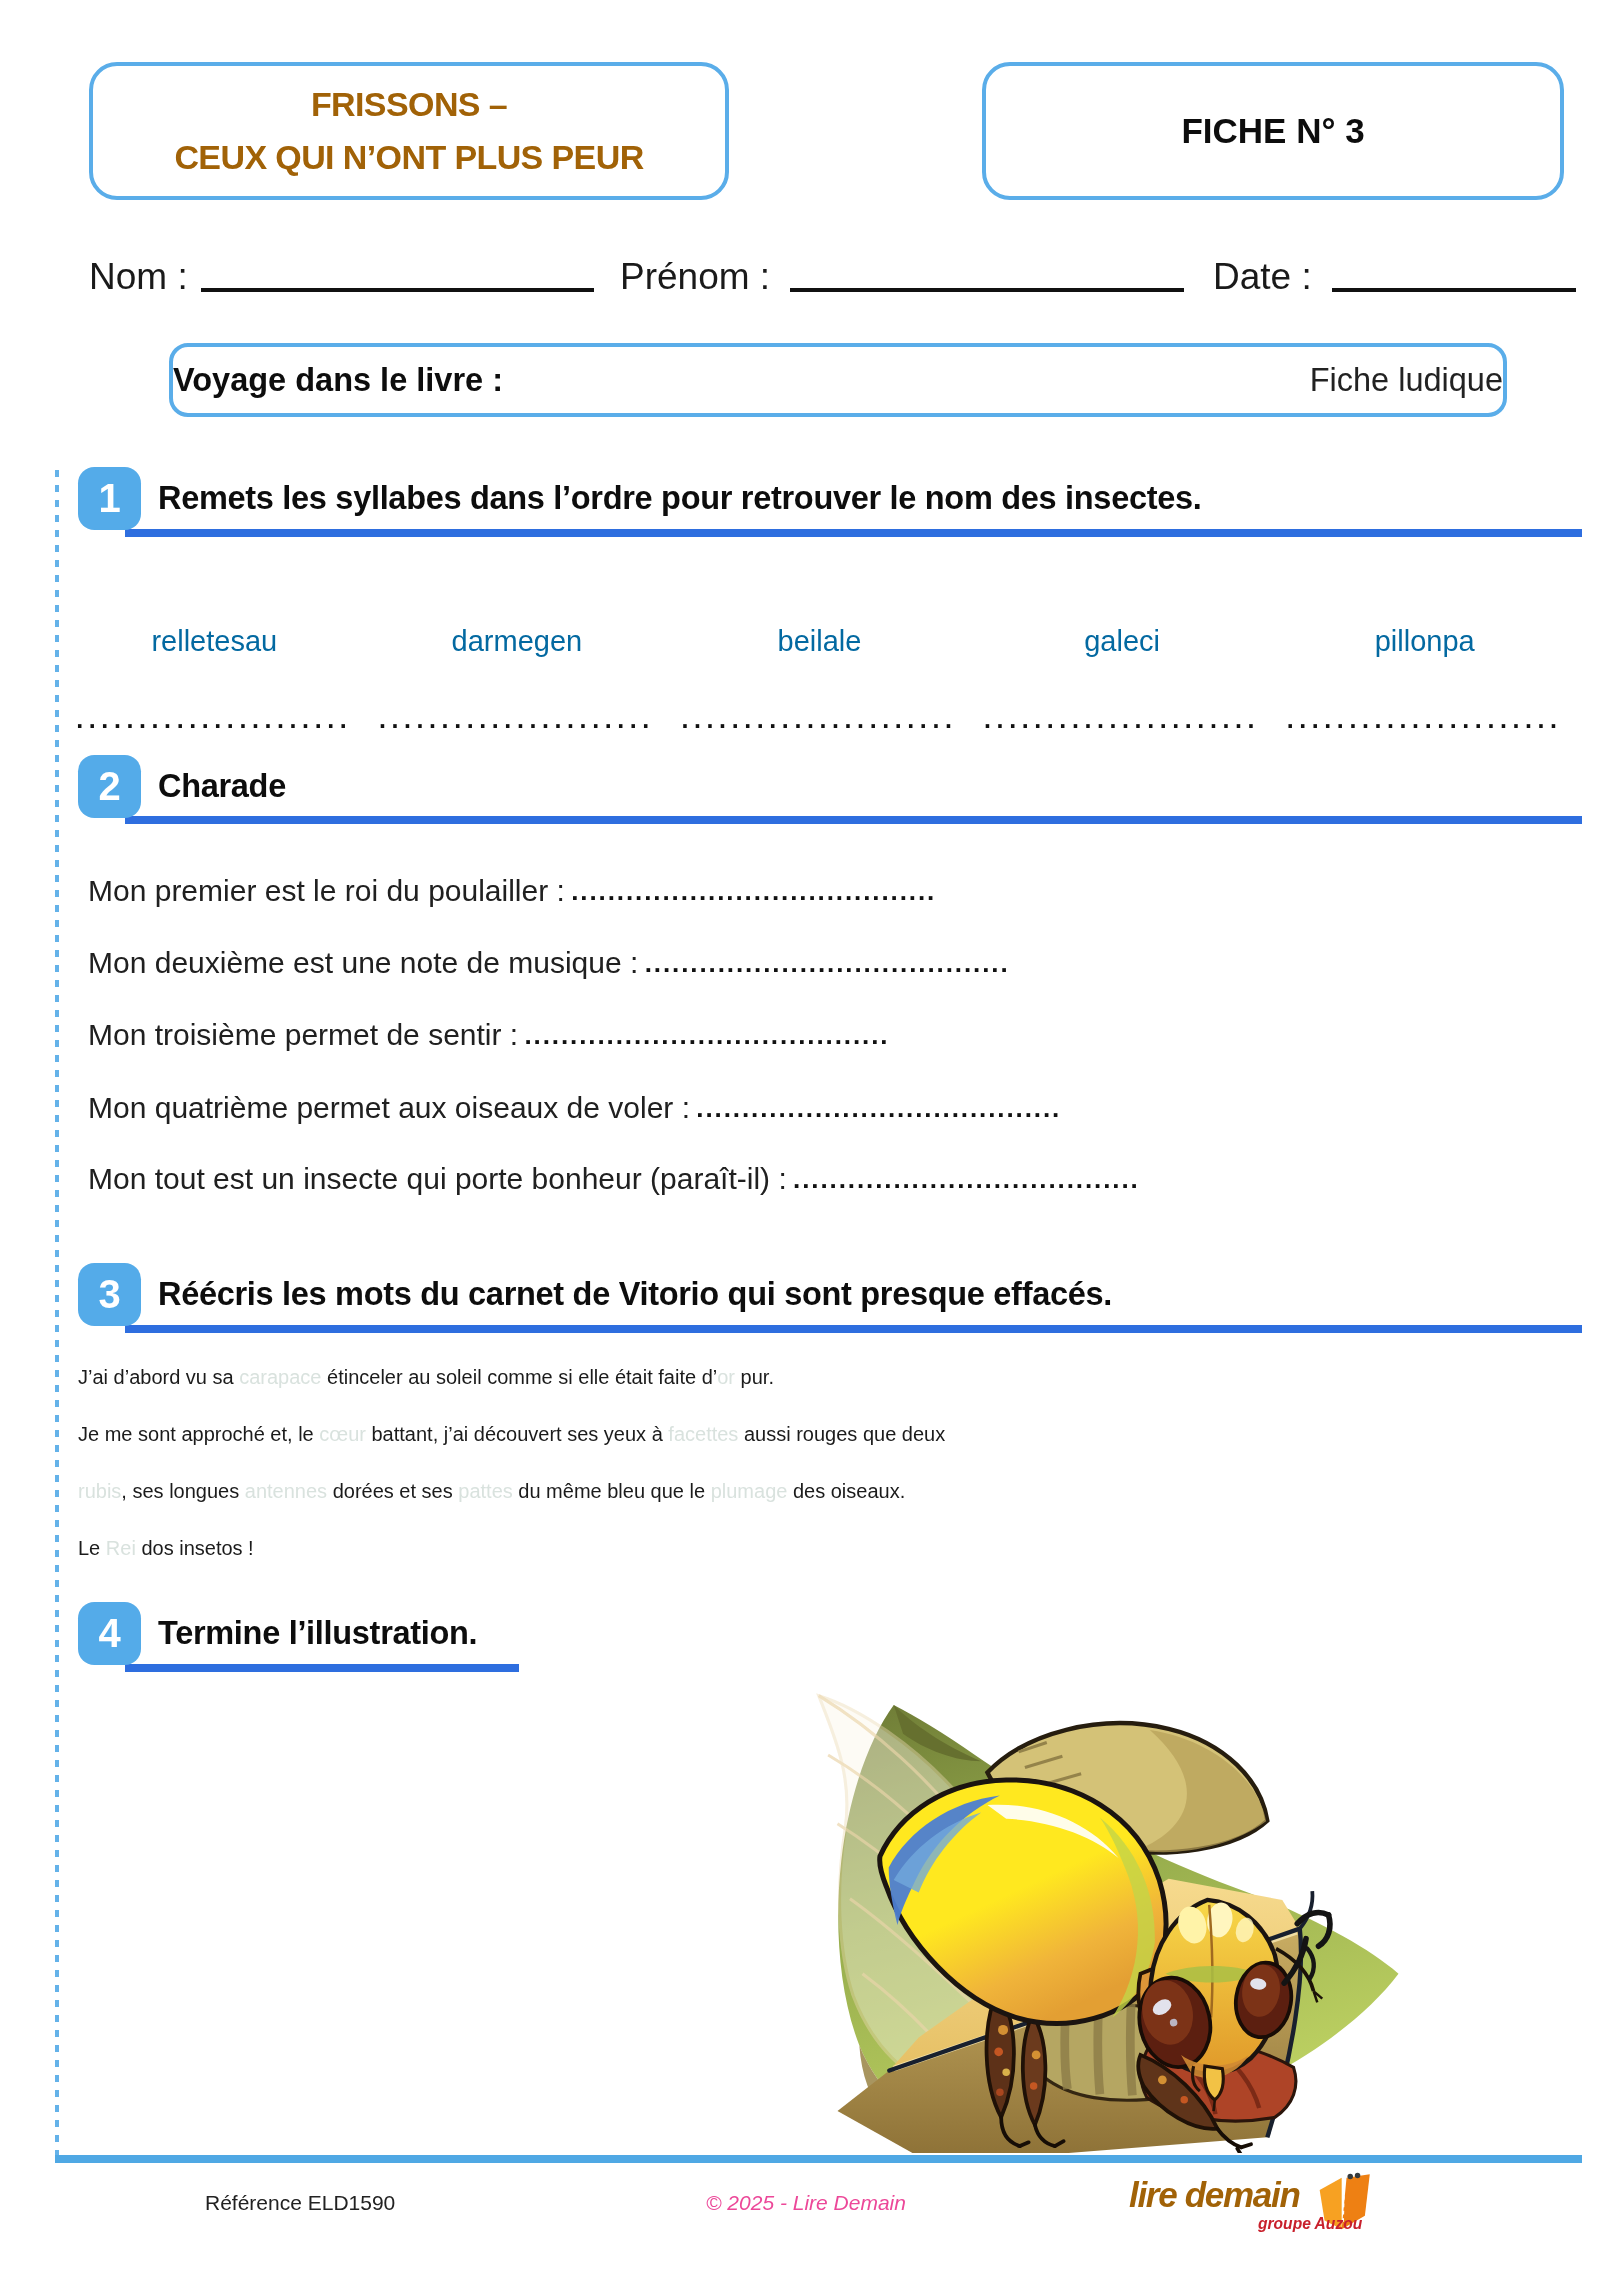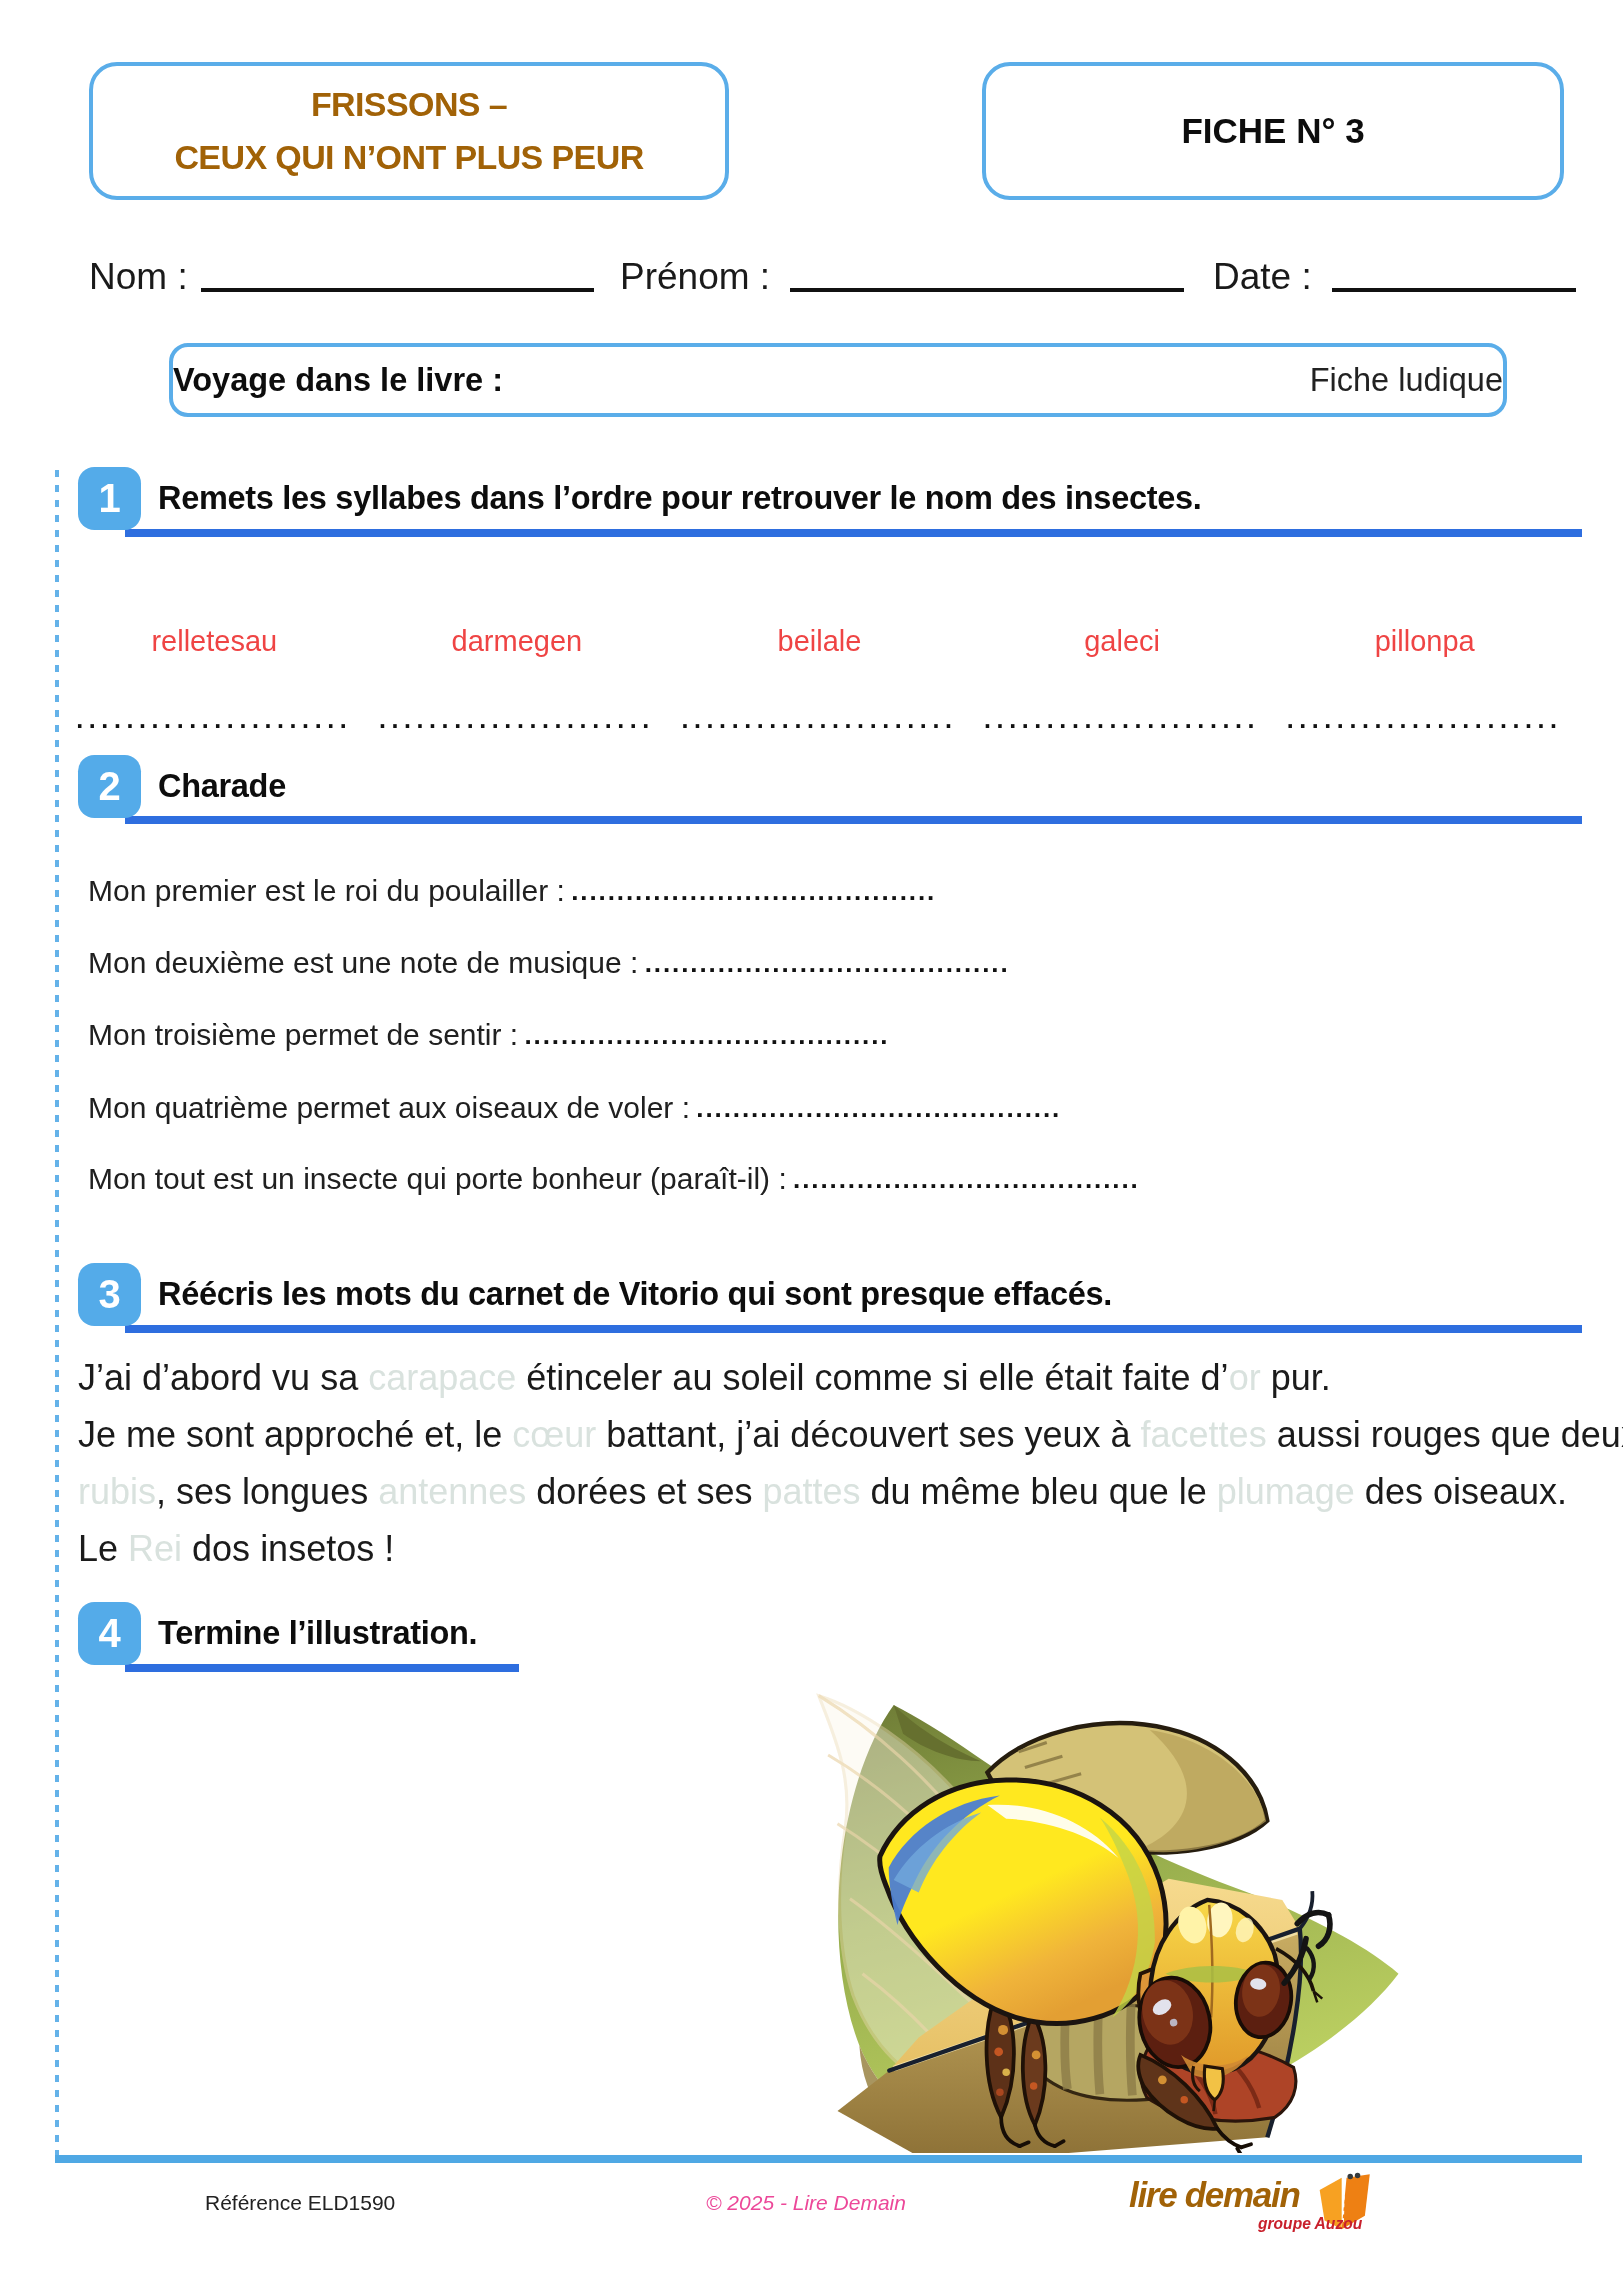--- a/index.html
+++ b/index.html
@@ -31,31 +31,31 @@
   
   .badge{position:absolute;left:78px;width:63px;height:63px;background:#54abe9;border-radius:16.3px;
          color:#fff;font-size:40px;font-weight:700;display:flex;align-items:center;justify-content:center;z-index:3;}
   .sec-title{position:absolute;left:158px;height:63px;line-height:63px;font-size:32.5px;font-weight:700;
              color:#0d0d0d;letter-spacing:-0.3px;white-space:nowrap;z-index:2;}
   .rule{position:absolute;left:125px;height:7.5px;background:#2e6edf;z-index:1;}
 
   
   .grid5{position:absolute;left:63px;width:1513px;display:flex;}
   .grid5 span{flex:1;text-align:center;}
-  .syll{top:625px;font-size:29px;color:#ef4444;}
+  .syll{top:625px;font-size:29px;color:#0369a1;}
   .dotrow{top:705px;font-size:25px;font-weight:700;letter-spacing:5.6px;color:#111;}
 
   
   .ch-line{position:absolute;left:88px;height:38px;display:flex;align-items:center;white-space:nowrap;
            font-size:30px;color:#202020;}
   .ch-line .dots{font-size:26px;font-weight:700;letter-spacing:1.9px;margin-left:6.3px;color:#111;}
 
   
   #ex3-lines{position:absolute;left:78px;top:1349px;width:1500px;}
-  .ex3-line{height:57px;line-height:57px;font-size:36px;color:#1b1b1b;white-space:nowrap;}
+  .ex3-line{height:57px;line-height:57px;font-size:20px;color:#1b1b1b;white-space:nowrap;}
   .ex3-line .faded{color:#d9e2de;}
 
   
   .illus{position:absolute;left:800px;top:1680px;width:606px;height:473px;}
 
   
   .f-rule{position:absolute;left:55px;top:2155px;width:1527px;height:7.5px;background:#4fa8e4;}
   .f-ref{position:absolute;left:205px;top:2191px;font-size:21px;color:#222;}
   .f-copy{position:absolute;left:612px;top:2191px;width:388px;text-align:center;font-size:21px;color:#ec4899;font-style:italic;}
   .logo-text{position:absolute;left:1129px;top:2175px;font-size:35px;font-weight:700;font-style:italic;

